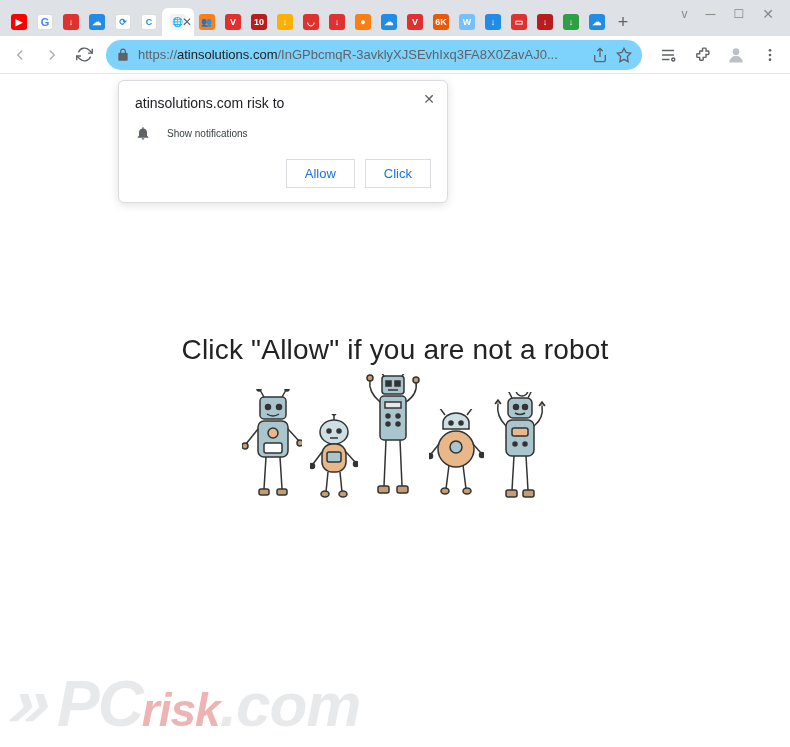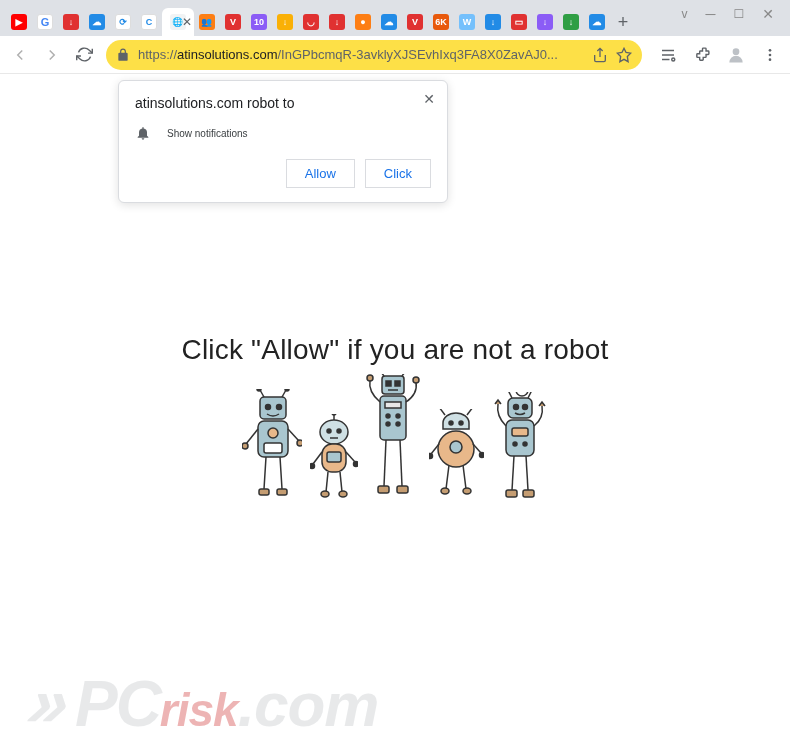--- a/index.html
+++ b/index.html
@@ -12,21 +12,21 @@
   .tab.active { background: #fff; width: 32px; }
   .tab.active .tab-close { position: absolute; right: 2px; font-size: 12px; color: #5f6368; }
   .newtab { width: 26px; height: 28px; display: flex; align-items: center; justify-content: center; color: #5f6368; font-size: 18px; font-weight: 300; }
   .win-controls { position: absolute; right: 0; top: 0; display: flex; align-items: center; gap: 18px; padding: 6px 16px; }
   .win-controls svg, .win-controls span { color: #555; }
 
   
   .toolbar { height: 38px; background: #fff; border-bottom: 1px solid #e8e8e8; display: flex; align-items: center; padding: 0 6px; gap: 4px; }
   .tbtn { width: 28px; height: 28px; display: flex; align-items: center; justify-content: center; border-radius: 50%; color: #5f6368; }
   .tbtn.disabled { color: #b0b0b0; }
-  .omnibox { flex: 1; height: 30px; background: #fde047; border-radius: 15px; display: flex; align-items: center; padding: 0 10px; gap: 8px; font-size: 13px; color: #202124; margin: 0 4px; overflow: hidden; }
+  .omnibox { flex: 1; height: 30px; background: #7dd3fc; border-radius: 15px; display: flex; align-items: center; padding: 0 10px; gap: 8px; font-size: 13px; color: #202124; margin: 0 4px; overflow: hidden; }
   .omni-lock { color: #5f6368; display:flex; }
   .omni-url { white-space: nowrap; overflow: hidden; text-overflow: ellipsis; color: #5f6368; flex:1; }
   .omni-url .proto { color: #5f6368; }
   .omni-url .host { color: #202124; }
   .omni-share, .omni-star { color: #5f6368; display:flex; }
   .right-icons { display: flex; align-items: center; gap: 6px; padding-left: 4px; }
 
   
   .viewport { position: relative; width: 100%; height: calc(100% - 74px); background: #fff; }
 
@@ -41,32 +41,32 @@
   .pbtn { border: 1px solid #dadce0; background: #fff; color: #1a73e8; font-size: 13px; font-weight: 500; padding: 6px 18px; border-radius: 0; cursor: pointer; }
 
   
   .page-msg { position: absolute; top: 260px; left: 0; right: 0; text-align: center; font-size: 28px; color: #222; letter-spacing: 0.2px; }
 
   
   .robots { position: absolute; top: 300px; left: 50%; transform: translateX(-50%); display: flex; align-items: flex-end; gap: 8px; }
   .robot svg { display: block; }
 
   
-  .watermark { position: absolute; left: 30px; bottom: 6px; display: flex; align-items: baseline; font-family: Arial, sans-serif; opacity: 0.35; }
+  .watermark { position: absolute; left: 12px; bottom: 6px; display: flex; align-items: baseline; font-family: Arial, sans-serif; opacity: 0.35; }
   .wm-arrow { font-size: 70px; color: #bfc3c6; font-style: italic; font-weight: bold; line-height: 1; margin-right: 6px; transform: skewX(-12deg); }
   .wm-pc { font-size: 64px; color: #bfc3c6; font-style: italic; font-weight: bold; letter-spacing: -2px; }
   .wm-risk { font-size: 46px; color: #ce2a2a; font-weight: bold; font-style: italic; letter-spacing: -1px; }
   .wm-com { font-size: 62px; color: #bfc3c6; font-weight: bold; font-style: italic; letter-spacing: -1px; }
 
   
   .fi { width:16px; height:16px; border-radius:3px; display:flex; align-items:center; justify-content:center; font-size:9px; font-weight:bold; color:#fff; }
   .yt{background:#f00;} .gg{background:#fff;border:1px solid #ddd;color:#4285f4;font-size:11px;}
   .rd{background:#e03131;} .bl{background:#228be6;} .cy{background:#fff;border:1px solid #ddd;}
   .gr{background:#f1f3f4;color:#5f6368;} .or{background:#fd7e14;} .pu{background:#e03131;}
-  .nv{background:#8b5cf6;} .gn{background:#2f9e44;}
+  .nv{background:#b91c1c;} .gn{background:#2f9e44;}
 
 </style>
 </head>
 <body>
 
 <div class="titlebar">
   <div class="tabstrip">
     <div class="tab">
         <span class="fi yt">▶</span>
       </div>
@@ -209,21 +209,21 @@
           <circle cx="12" cy="19" r="2"></circle>
         </svg>
     </div>
   </div>
 </div>
 
 <div class="viewport">
 
   <div class="perm">
     <span class="perm-close">✕</span>
-    <div class="perm-title">atinsolutions.com robot to</div>
+    <div class="perm-title">atinsolutions.com risk to</div>
     <div class="perm-row">
       <span class="bell">
         <svg width="16" height="16" viewBox="0 0 24 24" fill="currentColor">
             <path d="M12 22a2 2 0 002-2h-4a2 2 0 002 2zm6-6V11a6 6 0 00-5-5.91V4a1 1 0 10-2 0v1.09A6 6 0 006 11v5l-2 2v1h16v-1l-2-2z"></path>
           </svg>
       </span>
       <span class="perm-row-text">Show notifications</span>
     </div>
     <div class="perm-btns">
       <button class="pbtn">Allow</button>

